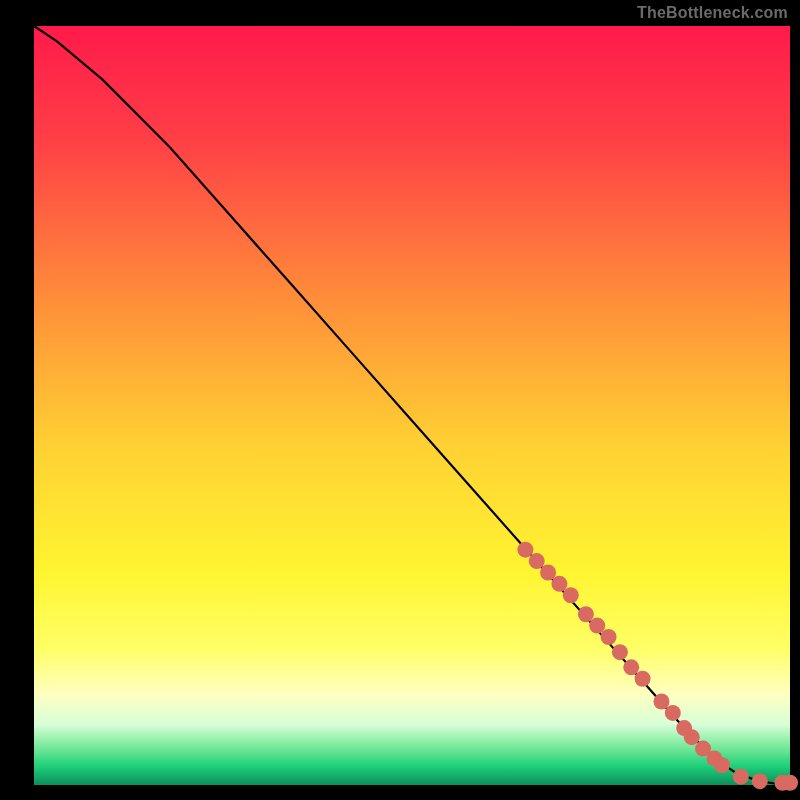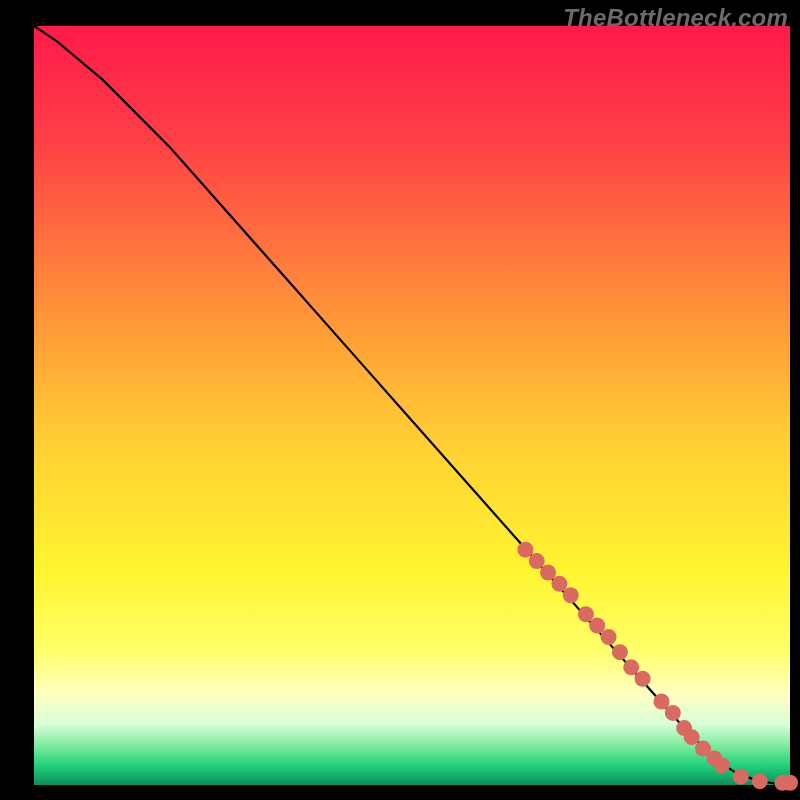--- a/index.html
+++ b/index.html
@@ -15,25 +15,24 @@
     position: relative;
     width: 800px;
     height: 800px;
     background: #000;
   }
   .watermark {
     position: absolute;
     top: 4px;
     right: 12px;
     color: #6a6a6a;
-    font-size: 24px;
+    font-size: 16px;
     font-weight: 600;
     letter-spacing: 0.2px;
     user-select: none;
-    font-style: italic;
   }
   svg { display: block; }
 </style>
 </head>
 <body>
 
 <div class="stage">
   <div class="watermark">TheBottleneck.com</div>
   <svg id="chart-svg" width="800" height="800" viewBox="0 0 800 800">
     <defs>

